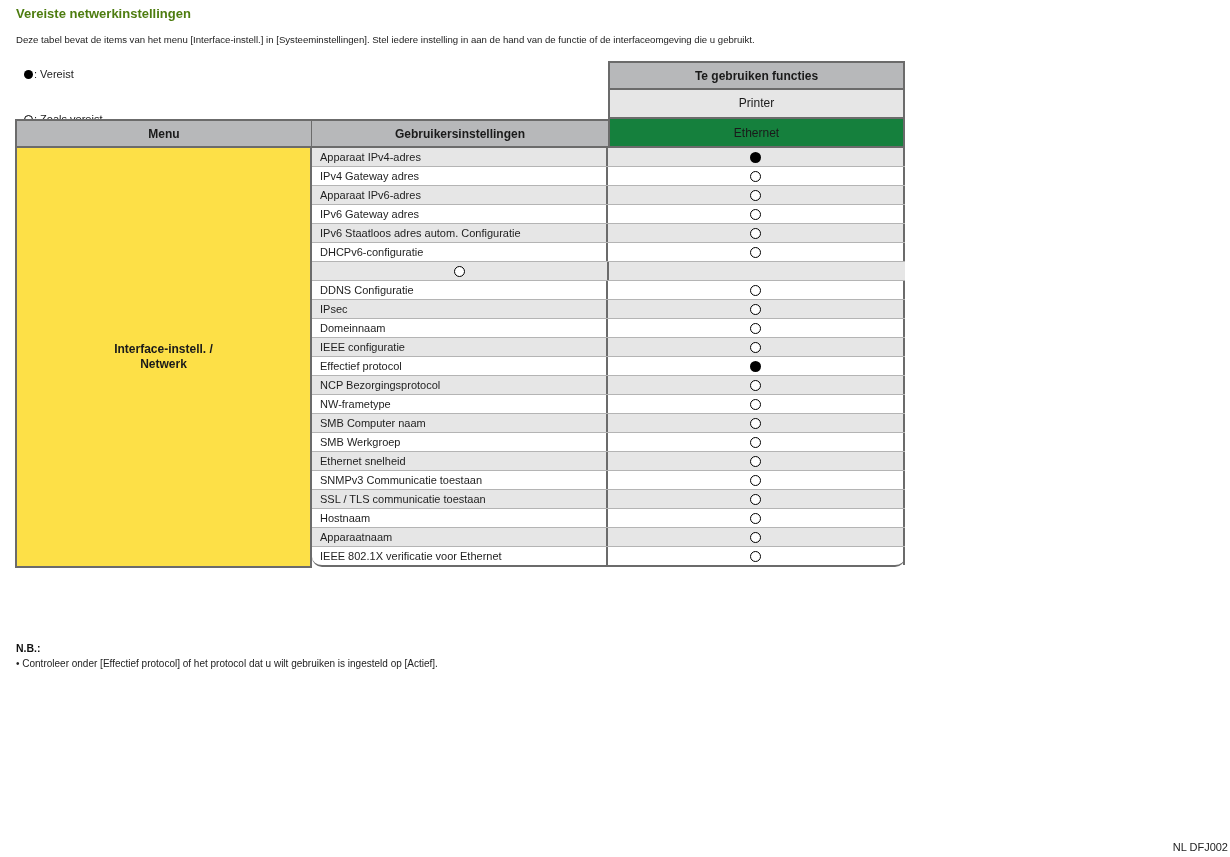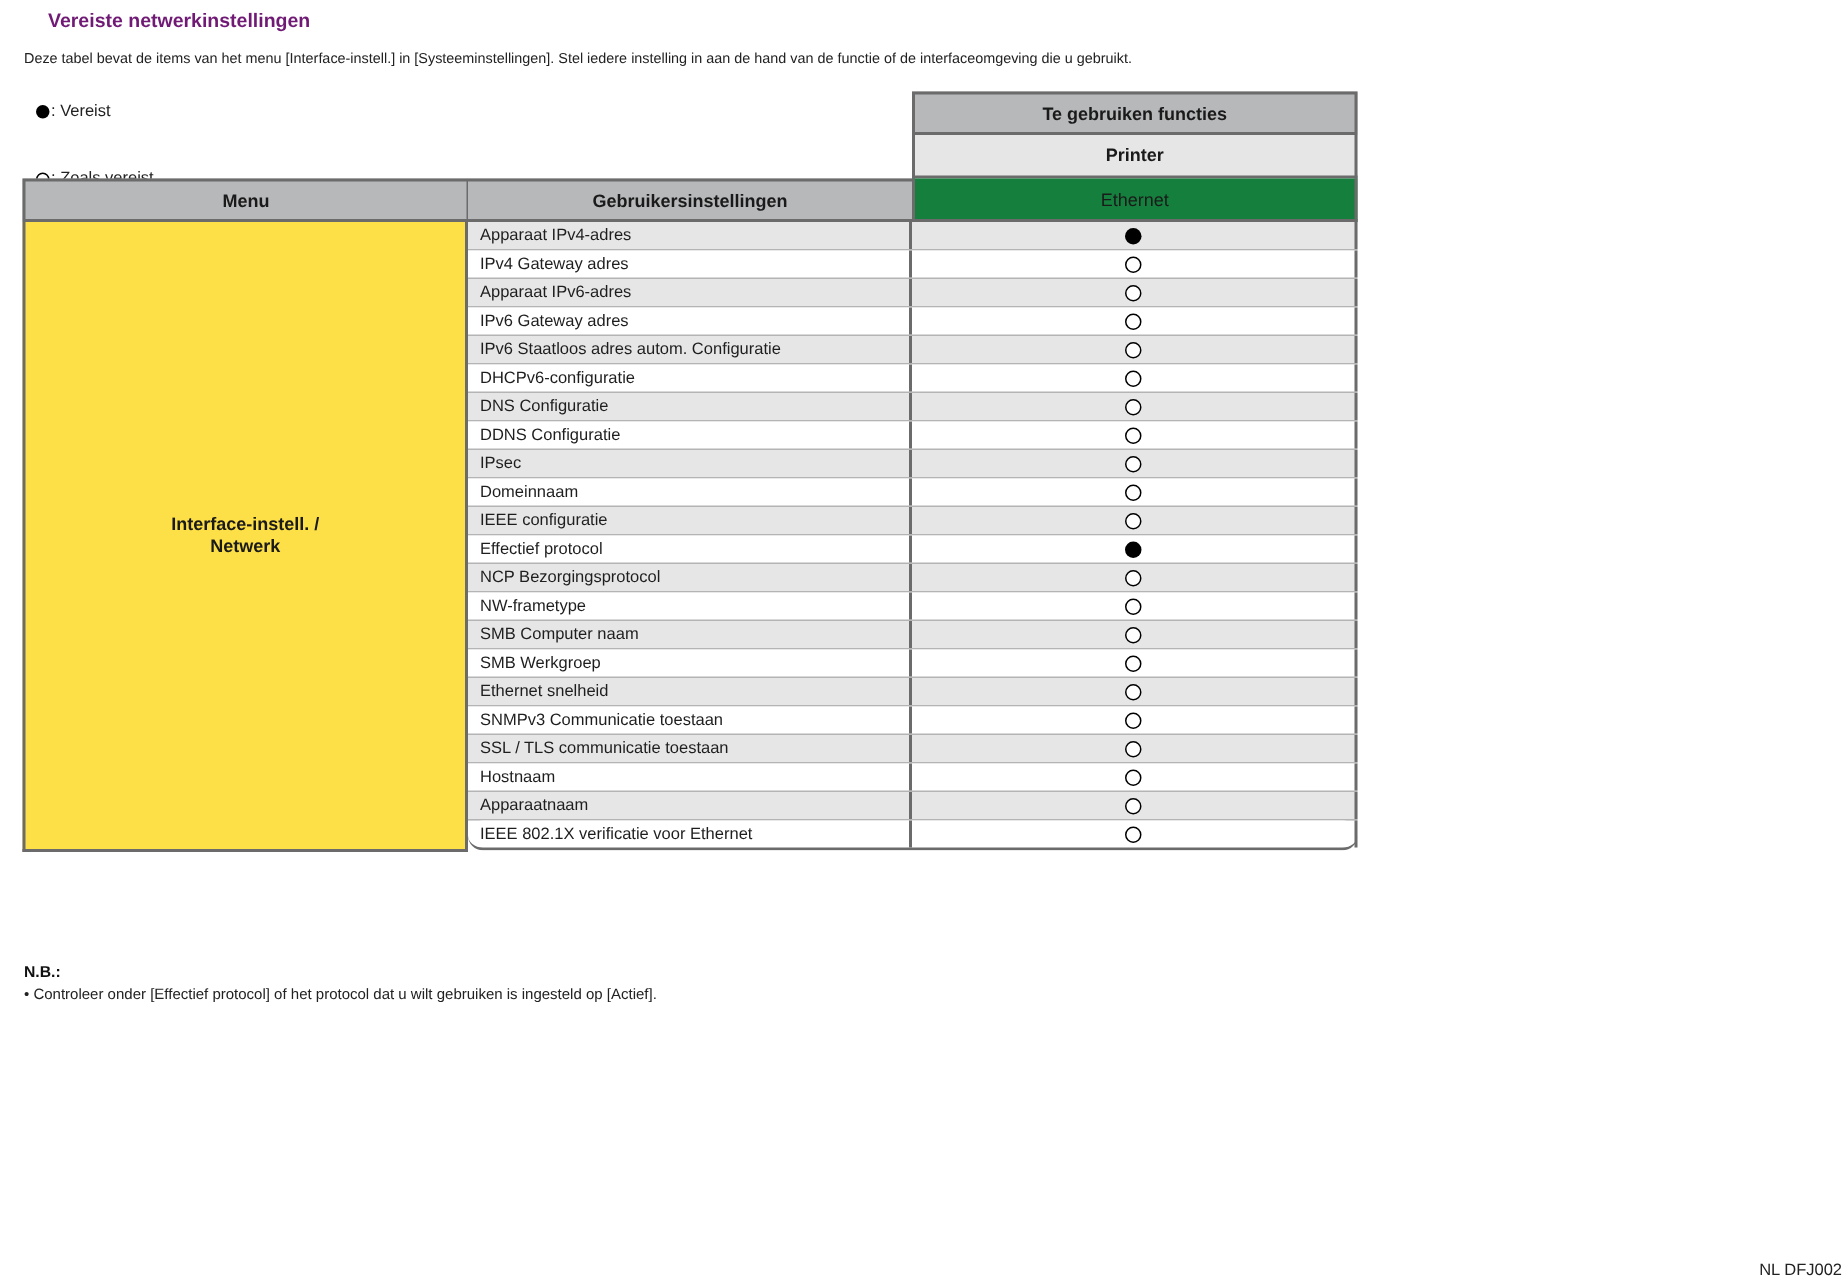--- a/index.html
+++ b/index.html
@@ -1,22 +1,22 @@
 <!DOCTYPE html>
 <html><head>
 <meta charset="utf-8">
 <style>
   html, body { margin: 0; padding: 0; background: #ffffff; }
   body {
     width: 1230px; height: 857px; position: relative; overflow: hidden;
     font-family: "Liberation Sans", sans-serif; color: #1a1a1a;
   }
   .title {
-    position: absolute; left: 32px; top: 6px;
-    font-size: 13px; font-weight: bold; color: #701a75;
+    position: absolute; left: 16px; top: 6px;
+    font-size: 13px; font-weight: bold; color: #4d7c0f;
   }
   .intro {
     position: absolute; left: 16px; top: 34px;
     font-size: 9.6px; color: #222; white-space: nowrap;
   }
   .legend {
     position: absolute; left: 24px; font-size: 11px; color: #222;
     display: flex; align-items: center;
   }
   .legend .sym { display: inline-block; width: 9px; height: 9px; border-radius: 50%; margin-right: 1px; box-sizing: border-box; }
@@ -26,21 +26,21 @@
   .grid {
     position: absolute; left: 15px; top: 61px; width: 891px;
   }
   
   .func-head {
     position: absolute; left: 593px; width: 297px;
     box-sizing: border-box; text-align: center; font-size: 12px;
     border-left: 2px solid #6b6b6b; border-right: 2px solid #6b6b6b;
   }
   .fh1 { top: 0; height: 29px; line-height: 27px; background: #b7b8ba; font-weight: bold; border-top: 2px solid #6b6b6b; border-bottom: 2px solid #6b6b6b; }
-  .fh2 { top: 29px; height: 29px; line-height: 27px; background: #e6e6e6; font-weight: bold; border-bottom: 2px solid #6b6b6b; }
+  .fh2 { top: 29px; height: 29px; line-height: 27px; background: #e6e6e6; font-weight: normal; border-bottom: 2px solid #6b6b6b; }
   .fh3 { top: 58px; height: 29px; line-height: 28px; background: #15803d; border-bottom: 2px solid #6b6b6b; font-size: 12px; }
 
   .colhead {
     position: absolute; top: 58px; height: 29px; line-height: 27px;
     background: #b7b8ba; font-weight: bold; font-size: 12px; text-align: center;
     box-sizing: border-box; border-top: 2px solid #6b6b6b; border-bottom: 2px solid #6b6b6b;
   }
   .ch-menu { left: 0; width: 297px; border-left: 2px solid #6b6b6b; border-right: 1px solid #6b6b6b; }
   .ch-user { left: 297px; width: 296px; }
 
@@ -132,21 +132,20 @@
           <span class="sym sym-open"></span>
         </div>
       </div>
       <div class="row even">
         <div class="setting">DHCPv6-configuratie</div>
         <div class="mark">
           <span class="sym sym-open"></span>
         </div>
       </div>
       <div class="row odd">
-        <div class="setting">DNS Configuratie</div>
         <div class="mark">
           <span class="sym sym-open"></span>
         </div>
       </div>
       <div class="row even">
         <div class="setting">DDNS Configuratie</div>
         <div class="mark">
           <span class="sym sym-open"></span>
         </div>
       </div>

